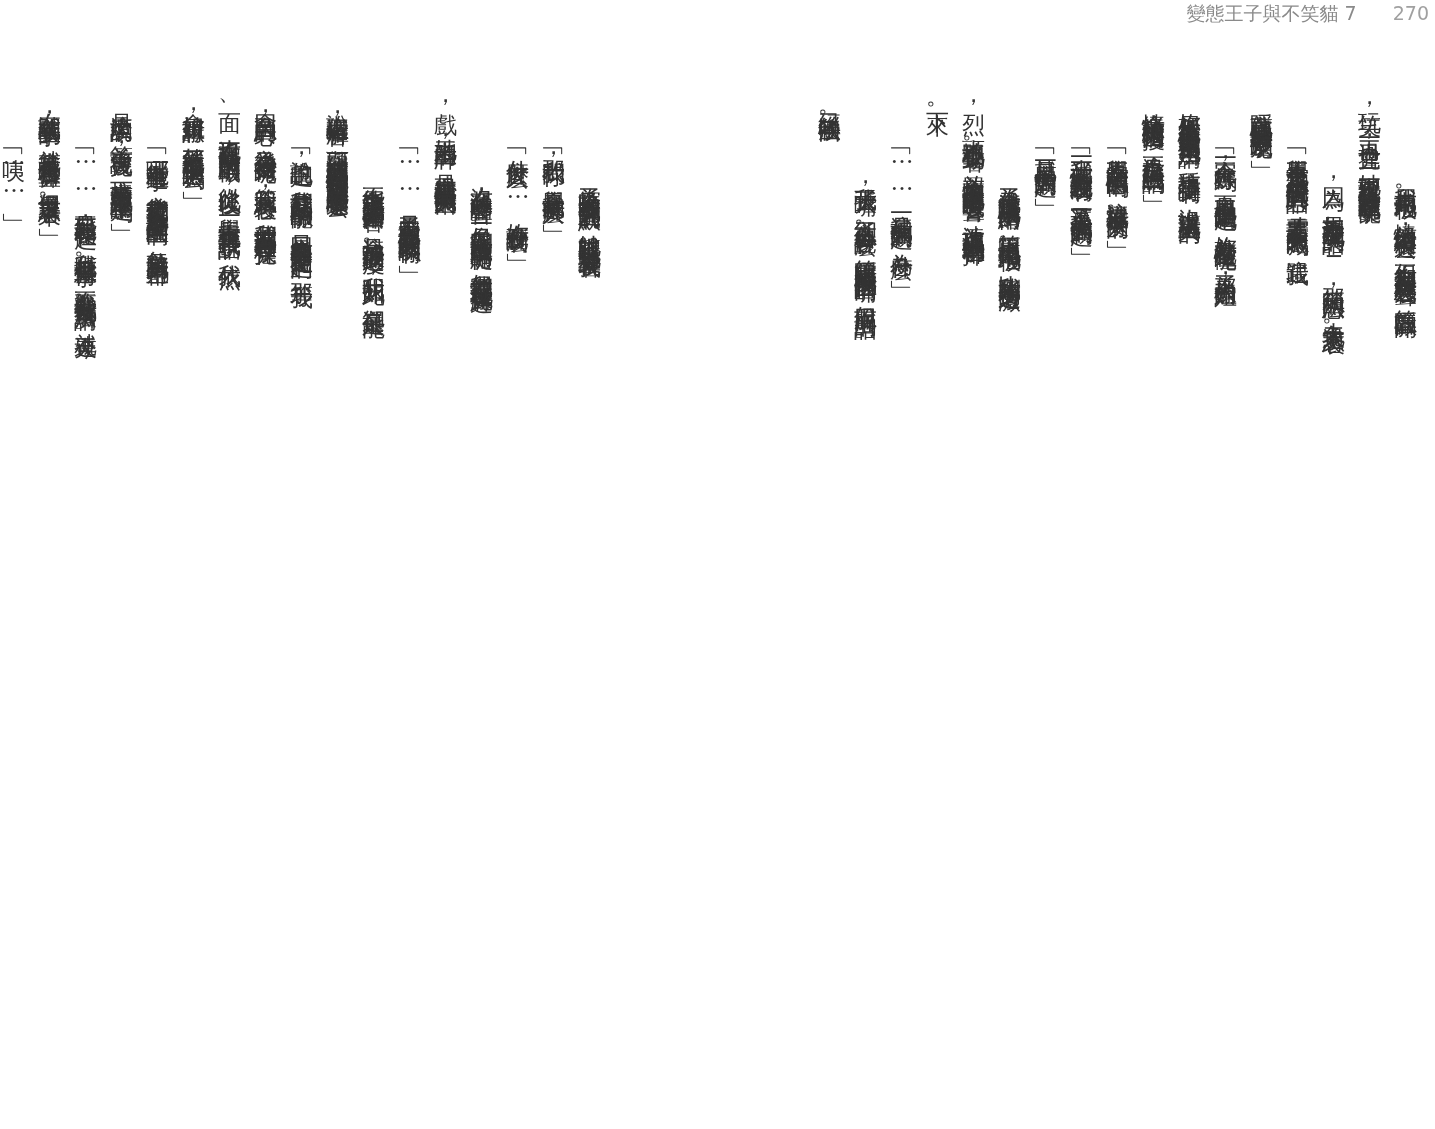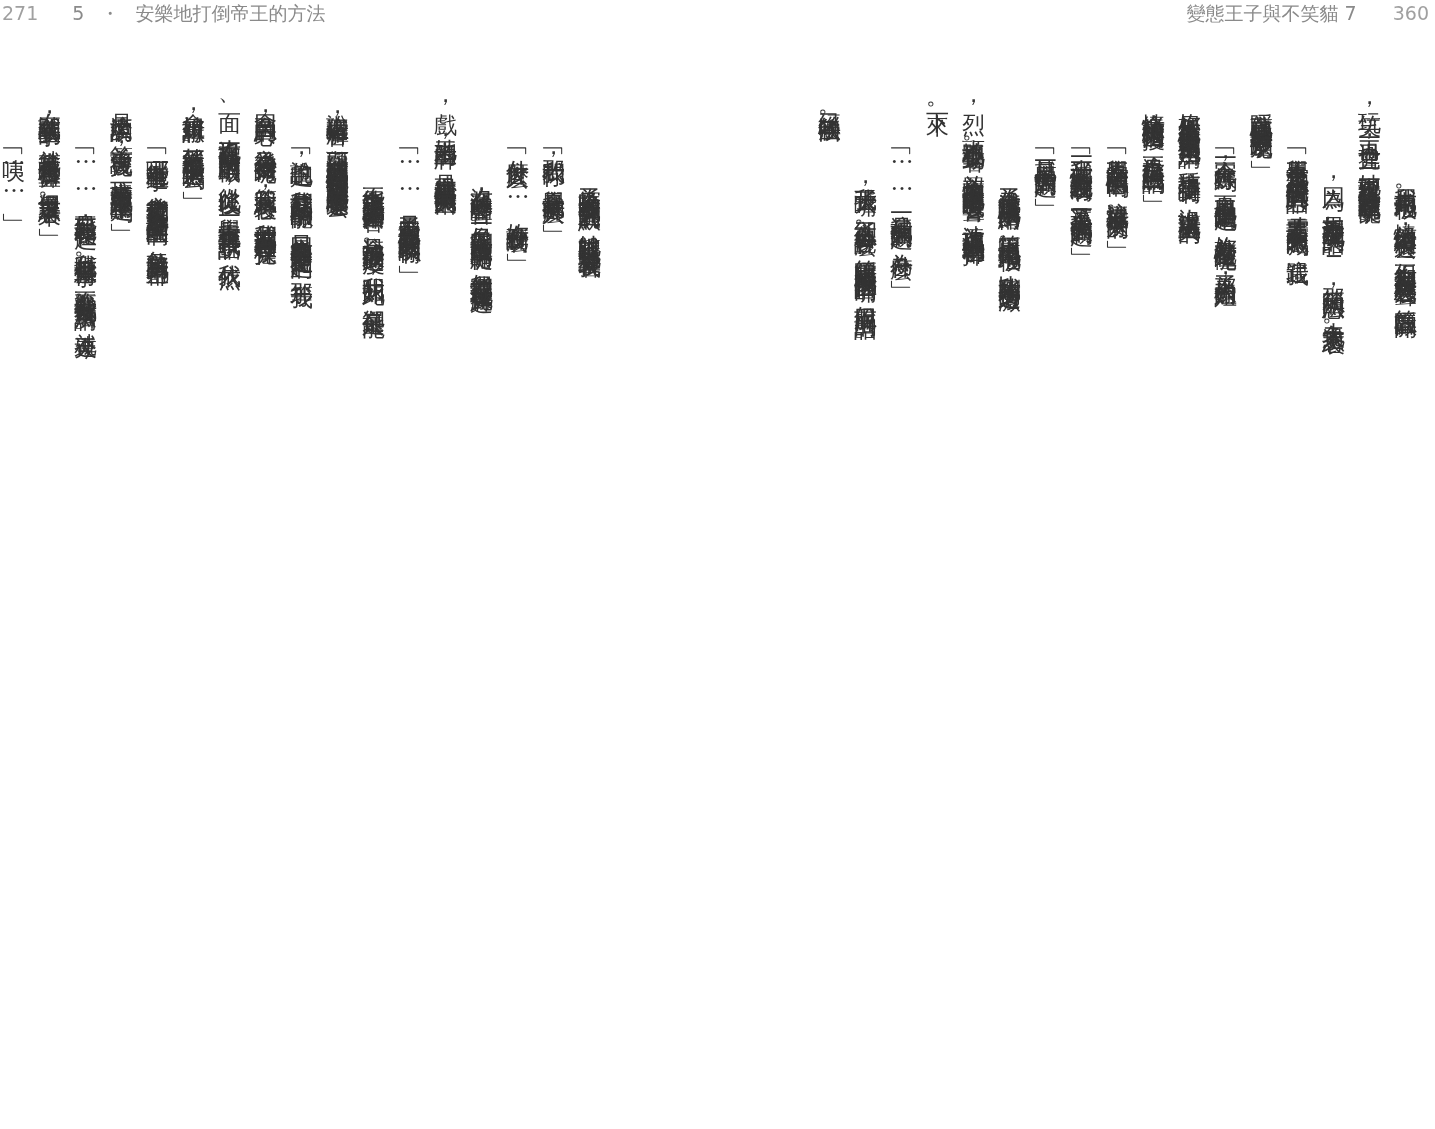--- a/index.html
+++ b/index.html
@@ -56,30 +56,24 @@
       letter-spacing: 1.6px;
       white-space: nowrap;
       color: #333333;
     }
   </style>
 </head>
 <body>
 
 <div class="spread">
 
-  <div class="running-head head-left">
-    <span class="folio">271</span>
-    <span class="chapter-no">5</span>
-    <span class="dot">・</span>
-    <span>安樂地打倒帝王的方法</span>
-  </div>
 
   <div class="running-head head-right">
     <span>變態王子與不笑貓 7</span>
-    <span class="folio">360</span>
+    <span class="folio">270</span>
   </div>
 
   <div class="page page-right" id="page-right">
       <div class="col" style="left: 692px; top: 55px;">　我用力拍向地板。憤怒的情緒沒有退去，但不知為何卻忽然好想大笑幾聲。筒隱喜歡開</div>
       <div class="col" style="left: 656px; top: 5px;">玩笑，再過一會兒，她一定會說現在這一段對話只是在開玩笑罷了。</div>
       <div class="col" style="left: 620px; top: 55px;">　因為，如果這不是在開玩笑的話──那筒隱的想法，未免太過悲哀了。</div>
       <div class="col" style="left: 584px; top: 50px;">「學長不也是為了總是不小心就說出口的真心話，才需要靠表面功夫來隱藏嗎？這跟我</div>
       <div class="col" style="left: 548px; top: 5px;">隱藏自己真正的情緒又有什麼差別呢？」</div>
       <div class="col" style="left: 512px; top: 50px;">「完全不一樣好嗎，而且也不是這個問題吧！妳為什麼就是不懂呢？為了那樣的姐姐，</div>
       <div class="col" style="left: 476px; top: 5px;">妳居然覺得就算自己的表情永遠消失了也無所謂，這種事誰受得了啊！沒辦法表現出真正的</div>

